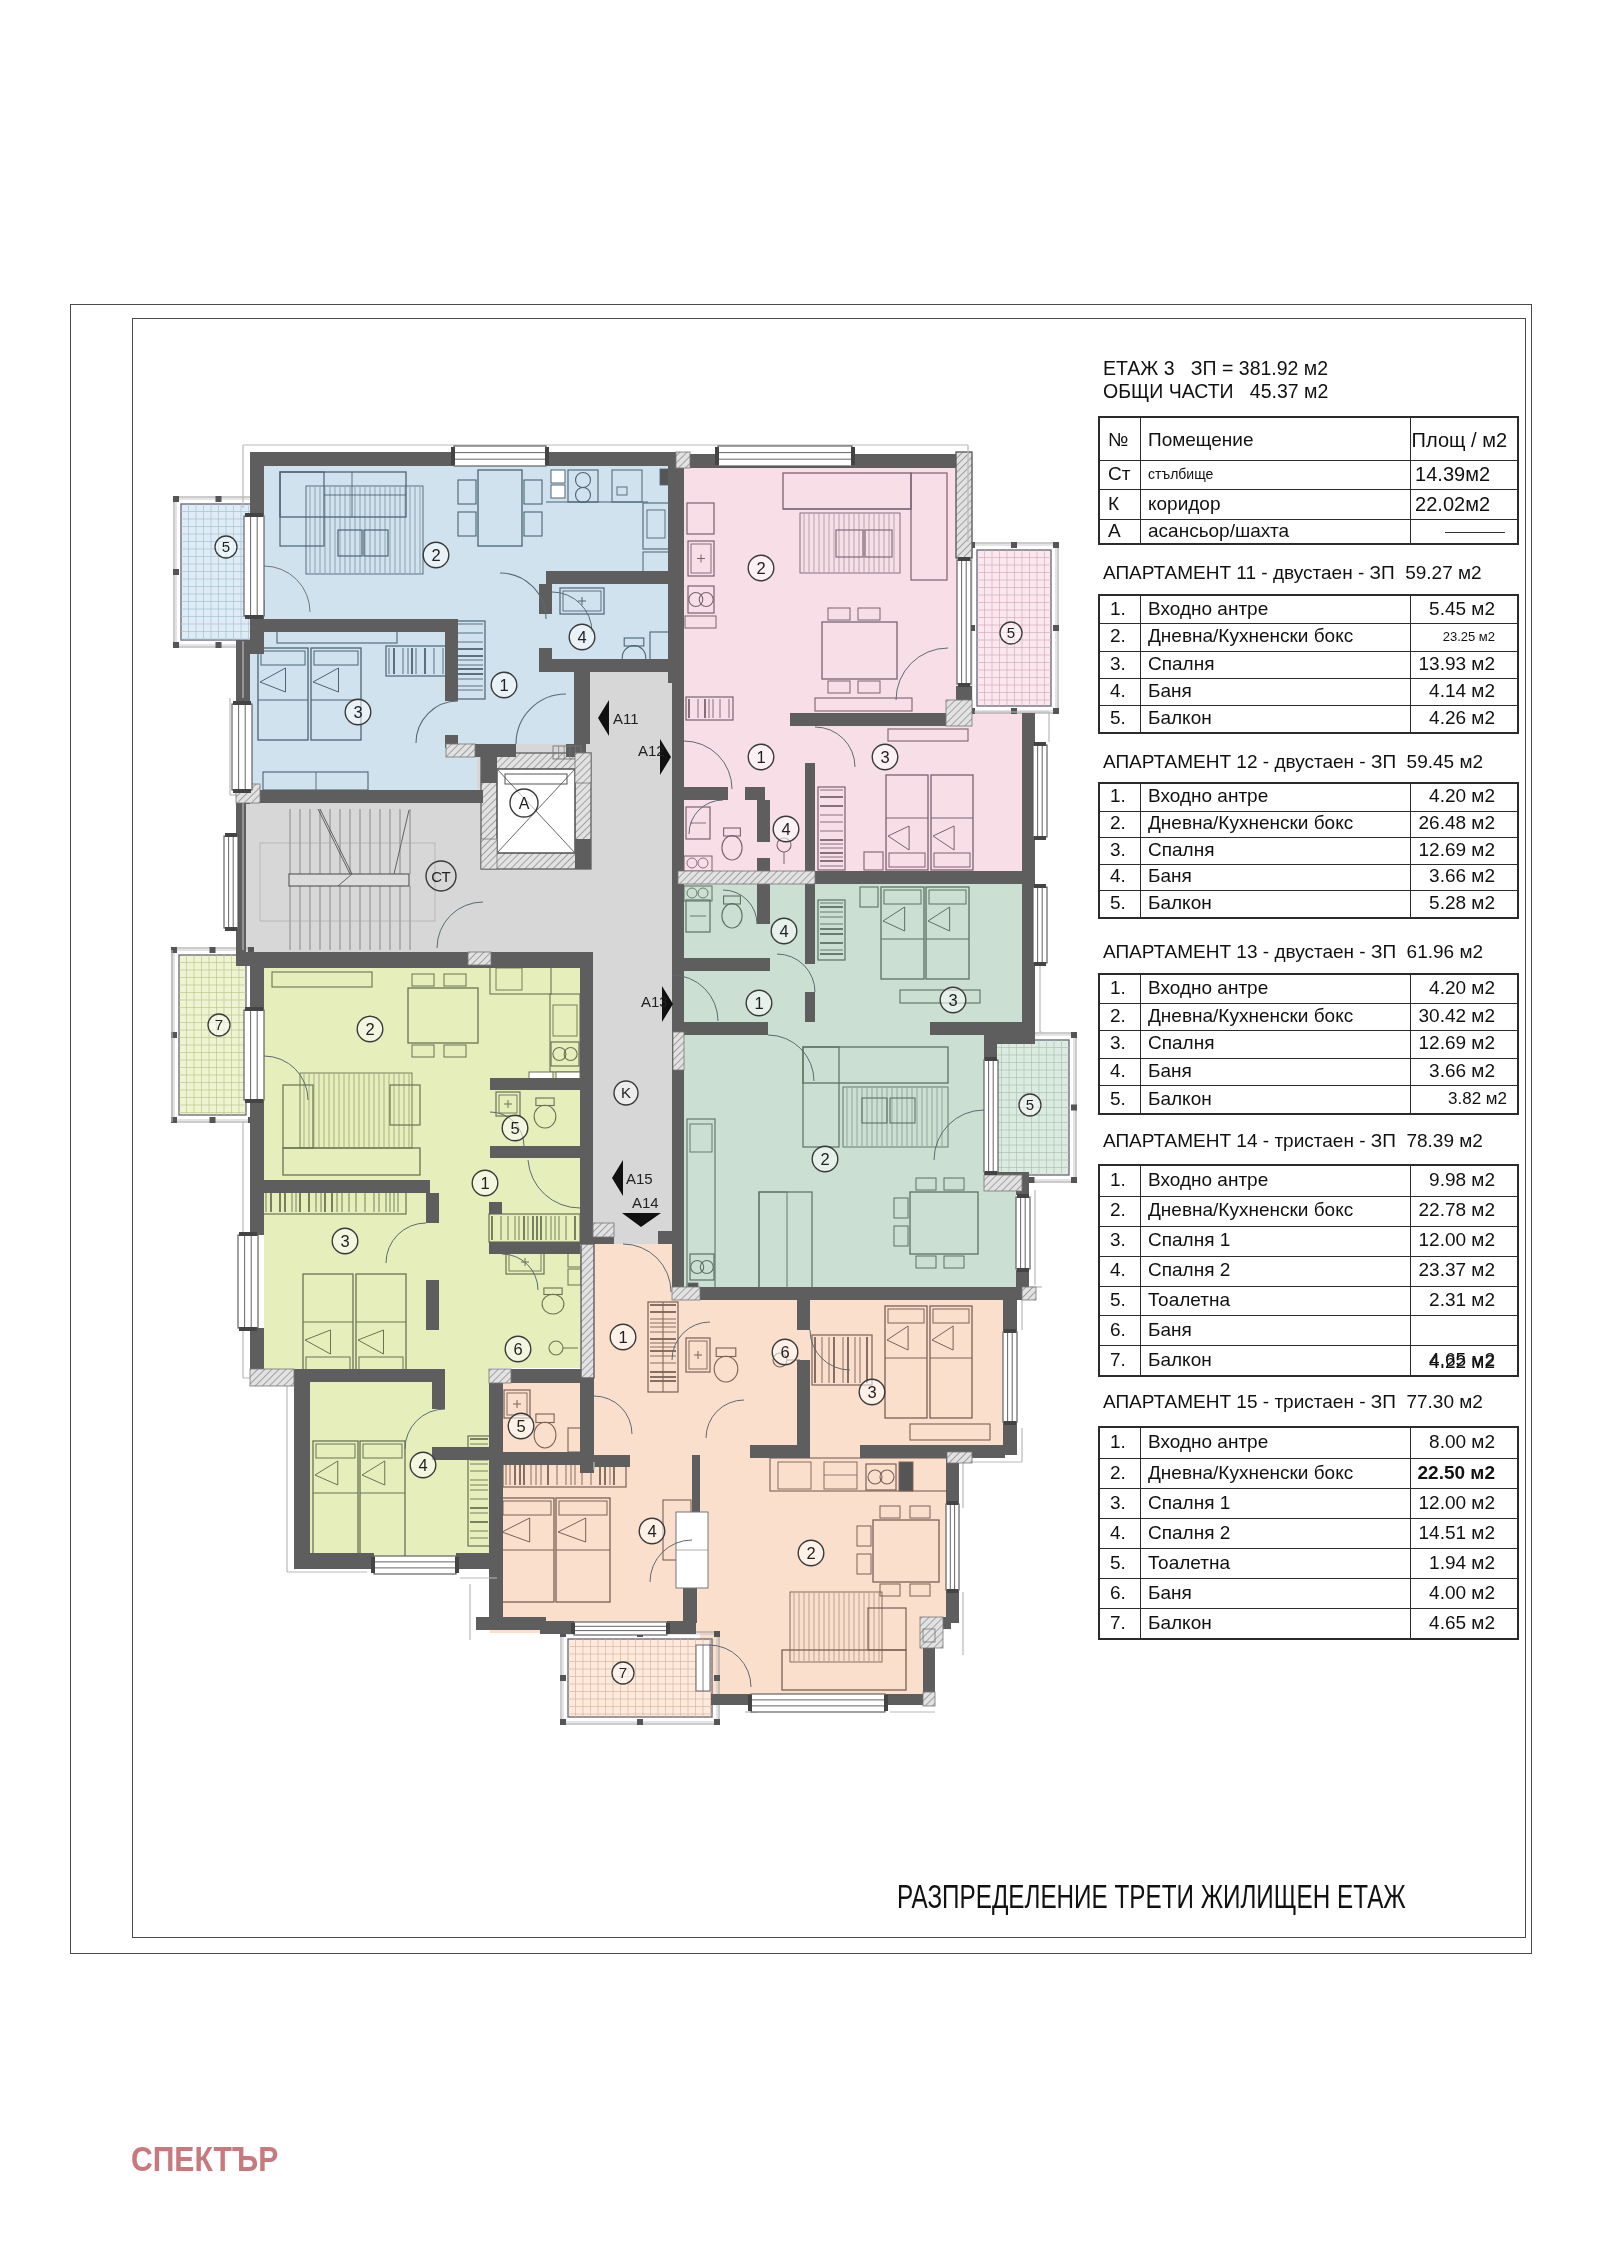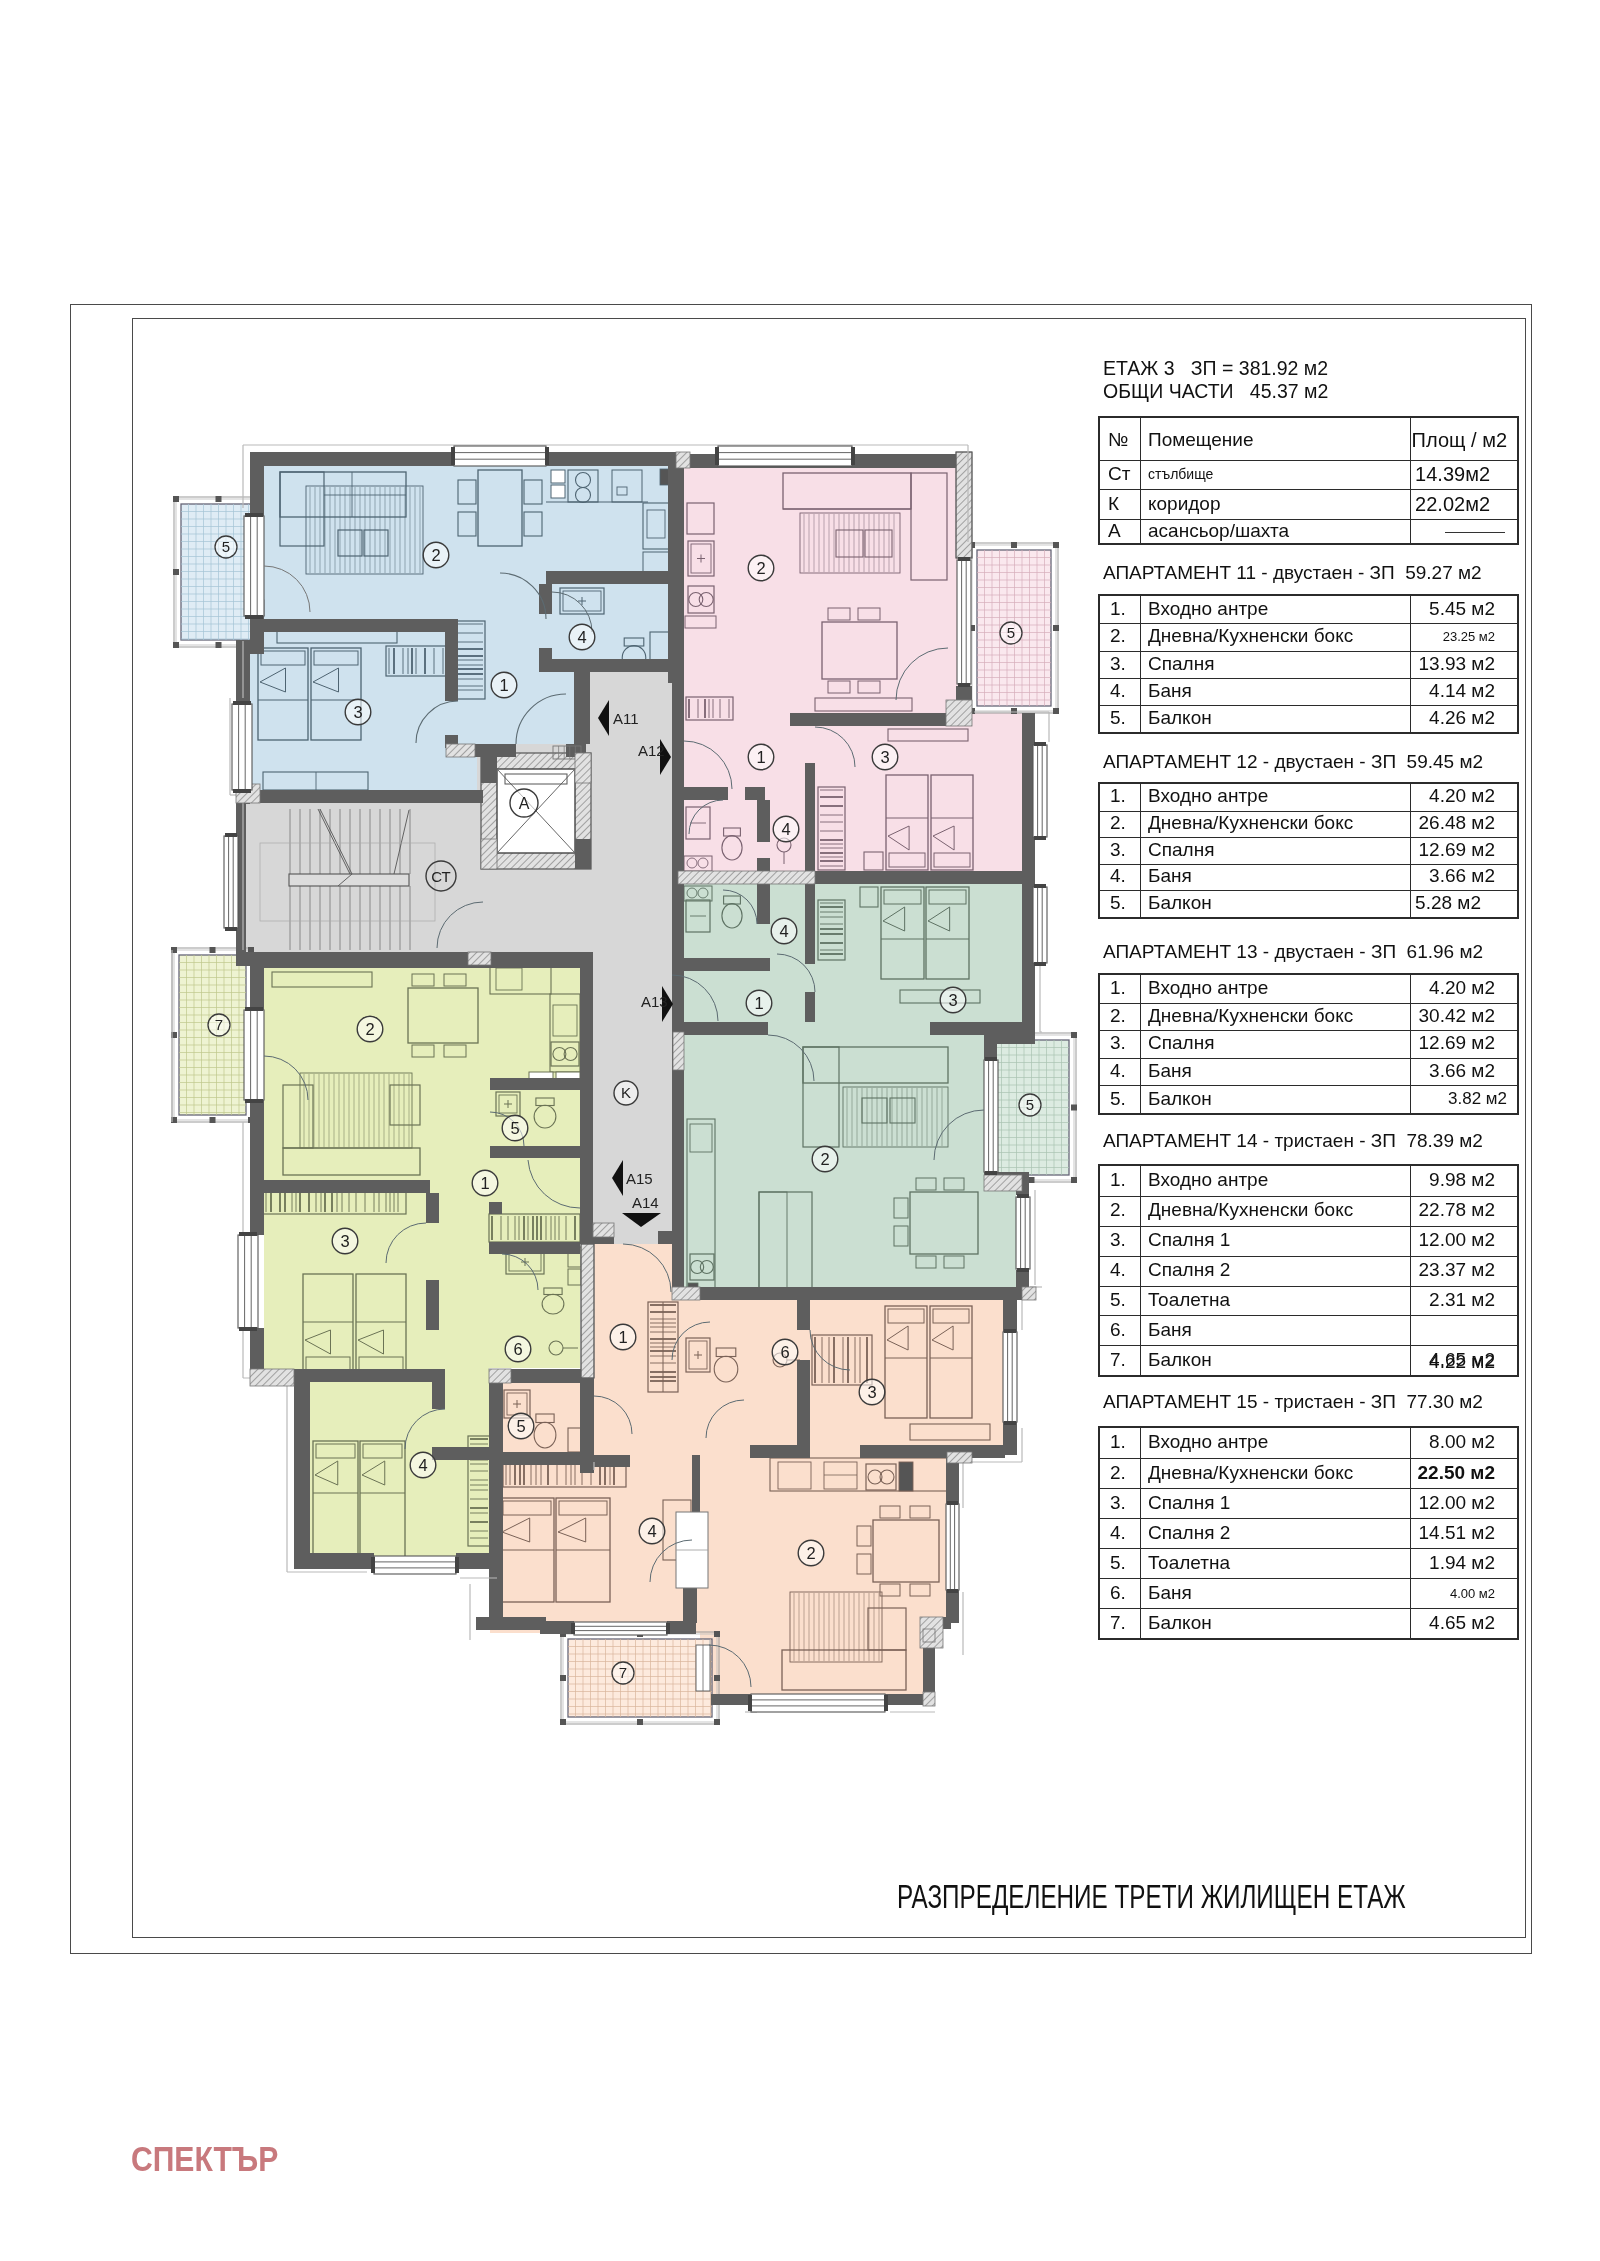--- a/index.html
+++ b/index.html
@@ -1785,21 +1785,21 @@
     <div style="position:relative;height:26.5px;border-top:1px solid #2b2b2b;">
       <span style="position:absolute;left:10px;top:50%;transform:translateY(-54%);font-size:19px;">4.</span>
       <span style="position:absolute;left:48px;top:50%;transform:translateY(-54%);font-size:19px;white-space:nowrap;">Баня</span>
       <span style="position:absolute;right:22px;top:50%;transform:translateY(-54%);font-size:19px;white-space:nowrap;">3.66 м2</span>
       <span style="position:absolute;left:40px;top:0;bottom:0;border-left:1px solid #2b2b2b;"></span>
       <span style="position:absolute;left:310px;top:0;bottom:0;border-left:1px solid #2b2b2b;"></span>
     </div>
     <div style="position:relative;height:26.5px;border-top:1px solid #2b2b2b;">
       <span style="position:absolute;left:10px;top:50%;transform:translateY(-54%);font-size:19px;">5.</span>
       <span style="position:absolute;left:48px;top:50%;transform:translateY(-54%);font-size:19px;white-space:nowrap;">Балкон</span>
-      <span style="position:absolute;right:36px;top:50%;transform:translateY(-54%);font-size:19px;white-space:nowrap;">5.28 м2</span>
+      <span style="position:absolute;right:22px;top:50%;transform:translateY(-54%);font-size:19px;white-space:nowrap;">5.28 м2</span>
       <span style="position:absolute;left:40px;top:0;bottom:0;border-left:1px solid #2b2b2b;"></span>
       <span style="position:absolute;left:310px;top:0;bottom:0;border-left:1px solid #2b2b2b;"></span>
     </div>
   </div>
 
 <div style="position:absolute;left:1103px;top:941px;font-size:19px;color:#111;white-space:nowrap;">АПАРТАМЕНТ 13 - двустаен - ЗП&nbsp; 61.96 м2</div>
 
 <div style="position:absolute;left:1098px;top:973px;width:421px;border:2px solid #2b2b2b;background:#fff;">
     <div style="position:relative;height:27.6px;">
       <span style="position:absolute;left:10px;top:50%;transform:translateY(-54%);font-size:19px;">1.</span>
@@ -1926,21 +1926,21 @@
     <div style="position:relative;height:30.0px;border-top:1px solid #2b2b2b;">
       <span style="position:absolute;left:10px;top:50%;transform:translateY(-54%);font-size:19px;">5.</span>
       <span style="position:absolute;left:48px;top:50%;transform:translateY(-54%);font-size:19px;white-space:nowrap;">Тоалетна</span>
       <span style="position:absolute;right:22px;top:50%;transform:translateY(-54%);font-size:19px;white-space:nowrap;">1.94 м2</span>
       <span style="position:absolute;left:40px;top:0;bottom:0;border-left:1px solid #2b2b2b;"></span>
       <span style="position:absolute;left:310px;top:0;bottom:0;border-left:1px solid #2b2b2b;"></span>
     </div>
     <div style="position:relative;height:30.0px;border-top:1px solid #2b2b2b;">
       <span style="position:absolute;left:10px;top:50%;transform:translateY(-54%);font-size:19px;">6.</span>
       <span style="position:absolute;left:48px;top:50%;transform:translateY(-54%);font-size:19px;white-space:nowrap;">Баня</span>
-      <span style="position:absolute;right:22px;top:50%;transform:translateY(-54%);font-size:13px;white-space:nowrap;">4.00 м2</span>
+      <span style="position:absolute;right:22px;top:50%;transform:translateY(-54%);font-size:19px;white-space:nowrap;">4.00 м2</span>
       <span style="position:absolute;left:40px;top:0;bottom:0;border-left:1px solid #2b2b2b;"></span>
       <span style="position:absolute;left:310px;top:0;bottom:0;border-left:1px solid #2b2b2b;"></span>
     </div>
     <div style="position:relative;height:30.0px;border-top:1px solid #2b2b2b;">
       <span style="position:absolute;left:10px;top:50%;transform:translateY(-54%);font-size:19px;">7.</span>
       <span style="position:absolute;left:48px;top:50%;transform:translateY(-54%);font-size:19px;white-space:nowrap;">Балкон</span>
       <span style="position:absolute;right:22px;top:50%;transform:translateY(-54%);font-size:19px;white-space:nowrap;">4.65 м2</span>
       <span style="position:absolute;left:40px;top:0;bottom:0;border-left:1px solid #2b2b2b;"></span>
       <span style="position:absolute;left:310px;top:0;bottom:0;border-left:1px solid #2b2b2b;"></span>
     </div>

